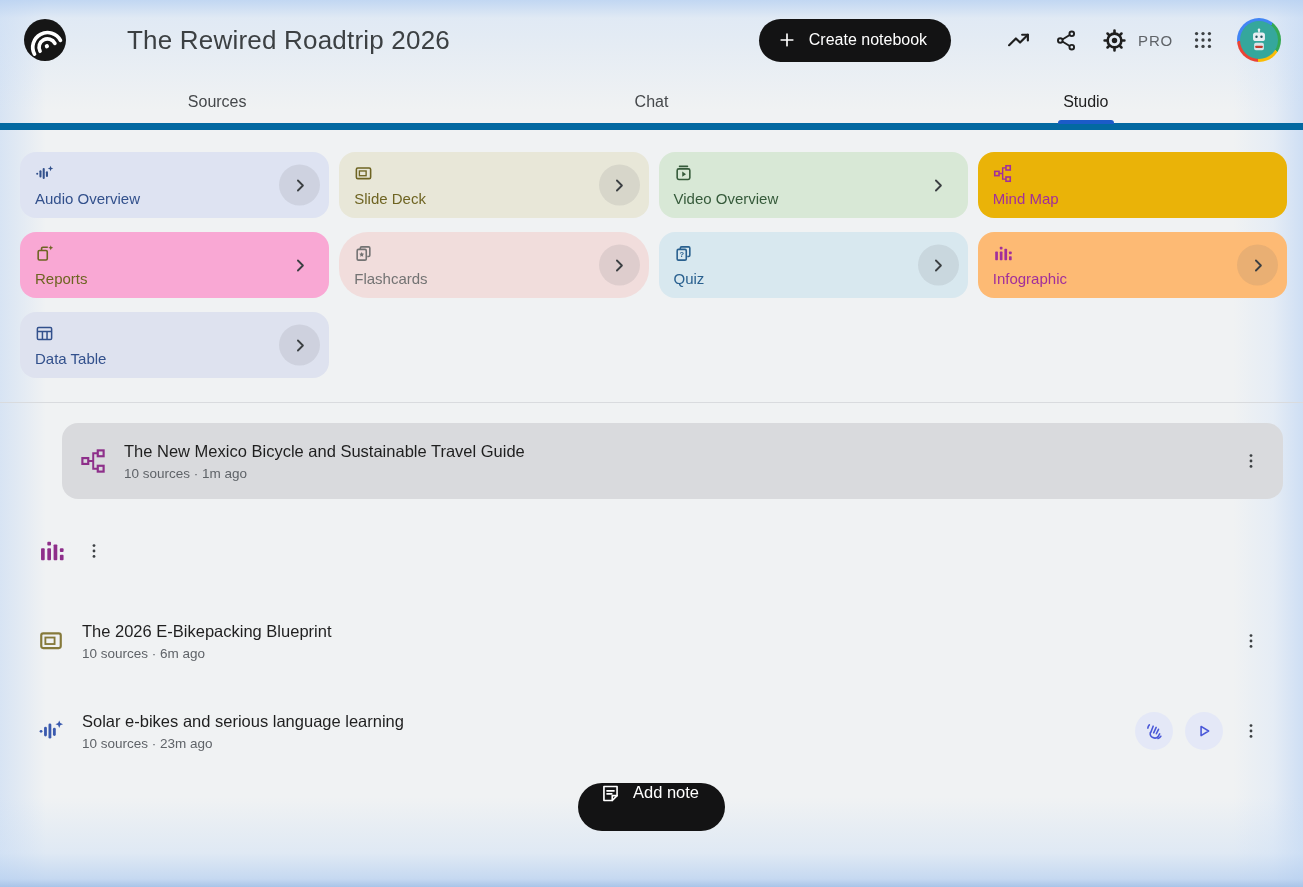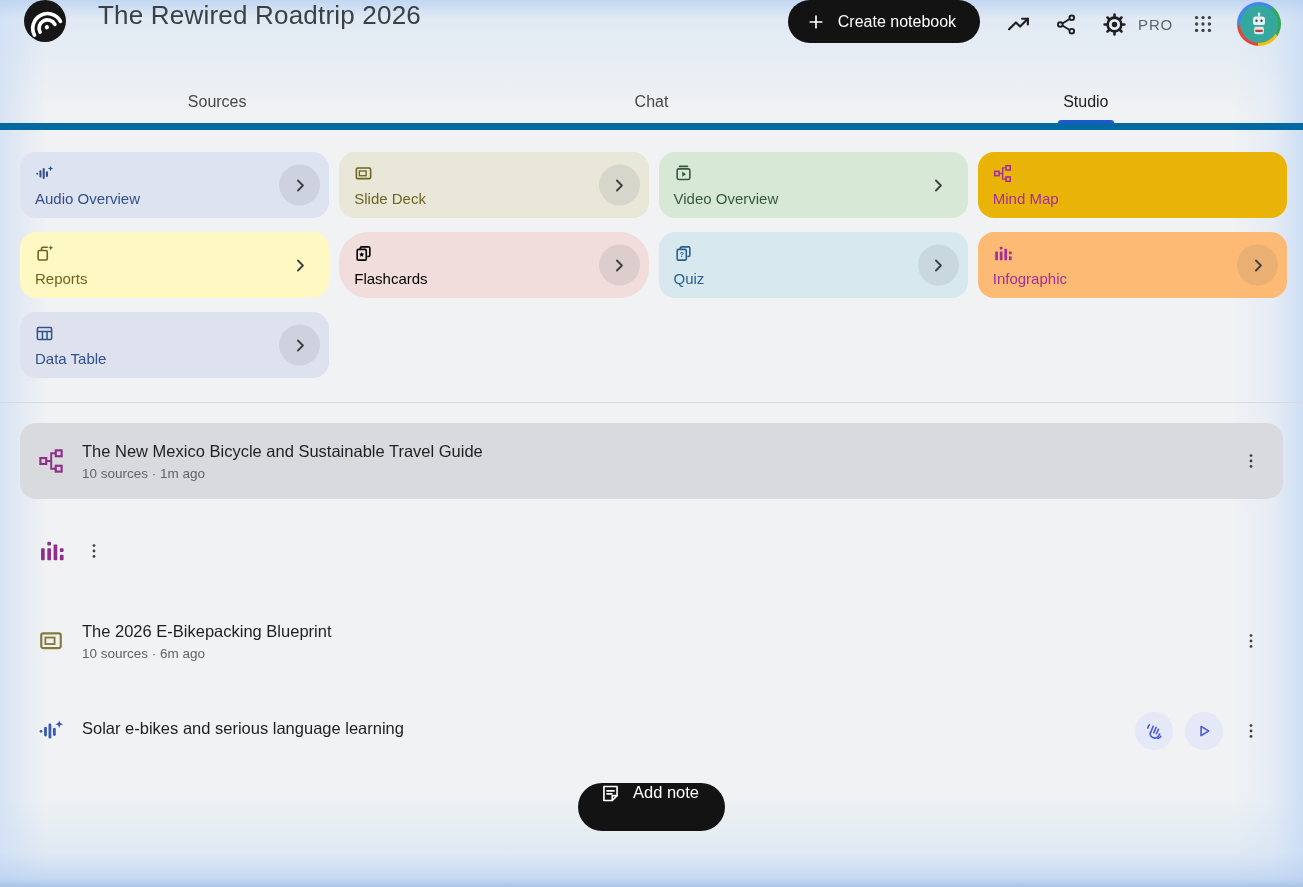--- a/index.html
+++ b/index.html
@@ -10,21 +10,21 @@
     background:
       linear-gradient(to bottom, rgba(185,210,242,.85) 0px, rgba(205,223,246,.45) 18px, rgba(223,234,250,0) 110px),
       linear-gradient(to top, #a9c4e8 0px, rgba(183,208,240,.75) 8px, rgba(203,222,245,.45) 34px, rgba(223,234,250,0) 90px),
       linear-gradient(to right, rgba(195,216,244,.55) 0px, rgba(223,234,250,0) 46px),
       linear-gradient(to left, rgba(195,216,244,.75) 0px, rgba(213,228,248,.4) 30px, rgba(223,234,250,0) 70px),
       #f0f2f3;
   }
   svg { display:block; }
 
   
-  .header { display:flex; align-items:flex-start; height:80px; padding:0 22px 0 24px; }
+  .header { display:flex; align-items:center; height:80px; padding:0 22px 0 24px;gap:29px; }
   .logo { width:42px; height:42px; border-radius:50%; background:#161616; display:flex; align-items:center; justify-content:center; flex:none; }
   .nb-title { font-size:26px; color:#3c4043; margin-left:32px; letter-spacing:.2px; white-space:nowrap; }
   .header-spacer { flex:1; }
   .create-btn { display:flex; align-items:center; gap:12px; background:#131314; color:#fff; border:none;
     height:43px; padding:0 24px 0 18px; border-radius:22px; font-size:16px; font-family:inherit; cursor:pointer; }
   .hdr-icons { display:flex; align-items:center; margin-left:14px; }
   .hdr-icon-btn { width:48px; height:48px; display:flex; align-items:center; justify-content:center; border:none; background:transparent; color:#1f1f1f; cursor:pointer; }
   .pro-label { font-size:15px; color:#5f6368; letter-spacing:.8px; margin:0 6px 0 0; }
   .avatar { width:44px; height:44px; border-radius:50%; margin-left:10px; padding:3px; cursor:pointer;
     background:conic-gradient(from -40deg, #4285F4 0 22%, #34A853 22% 45%, #FBBC05 45% 62%, #EA4335 62% 85%, #4285F4 85% 100%); }
@@ -46,21 +46,21 @@
   .chev { position:absolute; top:50%; transform:translateY(-50%); right:9px; width:41px; height:41px; border-radius:50%;
     display:flex; align-items:center; justify-content:center; color:#3c4043; }
   .chev.circle { background:rgba(99,103,110,.13); }
   .chev.plain { background:transparent; }
 
   .section-divider { border:none; border-top:1px solid #d9dbde; margin-top:6px; }
 
   
   .artifact-list { padding:20px 20px 0 20px; }
   .art-row { display:flex; align-items:center; height:76px; border-radius:16px; padding:0 12px 0 16px; margin-bottom:14px; }
-  .art-row.selected { background:#d9dadd; }
+  .art-row.selected { background:#d9dadd;margin-left:42px; }
   .art-icon { width:30px; display:flex; justify-content:center; flex:none; }
   .art-text { margin-left:16px; flex:1; min-width:0; }
   .art-title { font-size:16.5px; color:#1f1f1f; margin-bottom:5px; }
   .art-meta { font-size:13.5px; color:#5f6368; }
   .round-btn { width:38px; height:38px; border-radius:50%; border:none; background:#e4e8f7; color:#4a58d8;
     display:flex; align-items:center; justify-content:center; margin-left:12px; cursor:pointer; flex:none; }
   .kebab-btn { width:40px; height:40px; border:none; background:transparent; color:#3c4043; display:flex;
     align-items:center; justify-content:center; margin-left:8px; cursor:pointer; flex:none; }
 
   
@@ -217,36 +217,36 @@
       <span class="card-icon">
         <svg width="19" height="19" viewBox="0 0 24 24" fill="none" stroke="currentColor">
     <rect x="2.2" y="9.3" width="5.4" height="5.4" stroke-width="2"></rect>
     <rect x="16.4" y="2.2" width="5.4" height="5.4" stroke-width="2"></rect>
     <rect x="16.4" y="16.4" width="5.4" height="5.4" stroke-width="2"></rect>
     <path d="M7.6 12h4.6M12.2 12V4.9h4.2M12.2 12v7.1h4.2" stroke-width="1.8"></path>
         </svg>
       </span>
       <span class="card-label">Mind Map</span>
     </div>
-    <div class="card" style="background: #fef9c3; color: rgb(110, 100, 34);">
+    <div class="card" style="background: #f9a8d4; color: rgb(110, 100, 34);">
       <span class="card-icon">
         <svg width="19" height="19" viewBox="0 0 24 24" fill="none" stroke="currentColor" stroke-linejoin="round">
     <path d="M8.3 8.2V5.6a1.6 1.6 0 0 1 1.6-1.6h6.3" stroke-width="2"></path>
     <rect x="4" y="8.2" width="11.5" height="12" rx="1.6" stroke-width="2"></rect>
     <path d="M19.9 1.6l.9 2.2 2.2.9-2.2.9-.9 2.2-.9-2.2-2.2-.9 2.2-.9z" fill="currentColor" stroke="none"></path>
         </svg>
       </span>
       <span class="card-label">Reports</span>
       <span class="chev plain">
         <svg width="20" height="20" viewBox="0 0 24 24" fill="none" stroke="currentColor" stroke-width="2.2" stroke-linecap="round" stroke-linejoin="round">
           <path d="M9.5 6l6 6-6 6"></path>
         </svg>
       </span>
     </div>
-    <div class="card" style="background: rgb(241, 221, 220); color: #000000; border-radius: 29px;">
+    <div class="card" style="background: rgb(241, 221, 220); color: #737373; border-radius: 29px;">
       <span class="card-icon">
         <svg width="19" height="19" viewBox="0 0 24 24" fill="none" stroke="currentColor">
     <path d="M8 6.8V5.2a1.6 1.6 0 0 1 1.6-1.6h8.8A1.6 1.6 0 0 1 20 5.2v9a1.6 1.6 0 0 1-1.6 1.6h-1.6" stroke-width="2"></path>
     <rect x="4" y="6.8" width="11.5" height="13.6" rx="1.6" stroke-width="2"></rect>
     <path d="M9.75 10.2l.95 1.95 2.15.3-1.55 1.5.35 2.15-1.9-1-1.9 1 .35-2.15-1.55-1.5 2.15-.3z" fill="currentColor" stroke="none"></path>
         </svg>
       </span>
       <span class="card-label">Flashcards</span>
       <span class="chev circle">
         <svg width="20" height="20" viewBox="0 0 24 24" fill="none" stroke="currentColor" stroke-width="2.2" stroke-linecap="round" stroke-linejoin="round">
@@ -376,20 +376,21 @@
         <svg width="26" height="26" viewBox="0 0 24 24" fill="currentColor">
     <rect x="1.5" y="11" width="2.6" height="2.6" rx="1.3"></rect>
     <rect x="5.6" y="8" width="2.6" height="9" rx="1.3"></rect>
     <rect x="9.7" y="5" width="2.6" height="14" rx="1.3"></rect>
     <rect x="13.8" y="9" width="2.6" height="7.5" rx="1.3"></rect>
     <path d="M19.6 2.2l1 2.5 2.5 1-2.5 1-1 2.5-1-2.5-2.5-1 2.5-1z"></path>
         </svg>
       </span>
       <div class="art-text">
         <div class="art-title">Solar e-bikes and serious language learning</div>
+        <div class="art-meta">10 sources · 23m ago</div>
       </div>
       <button class="round-btn">
         <span>
           <svg width="20" height="20" viewBox="0 0 24 24" fill="none" stroke="currentColor" stroke-width="1.9" stroke-linecap="round">
     <path d="M8.2 13.5L11 6.2M11.6 14.2l3-6.5M14.8 15.3l2.6-5.3"></path>
     <path d="M7.6 13.8a5.4 5.4 0 0 0 9.6 4.4l1.6-2.8"></path>
     <path d="M4.6 8.6a6.5 6.5 0 0 1 1.8-3.9M16.8 20.9a6.5 6.5 0 0 0 3.4-2.6"></path>
           </svg>
         </span>
       </button>

